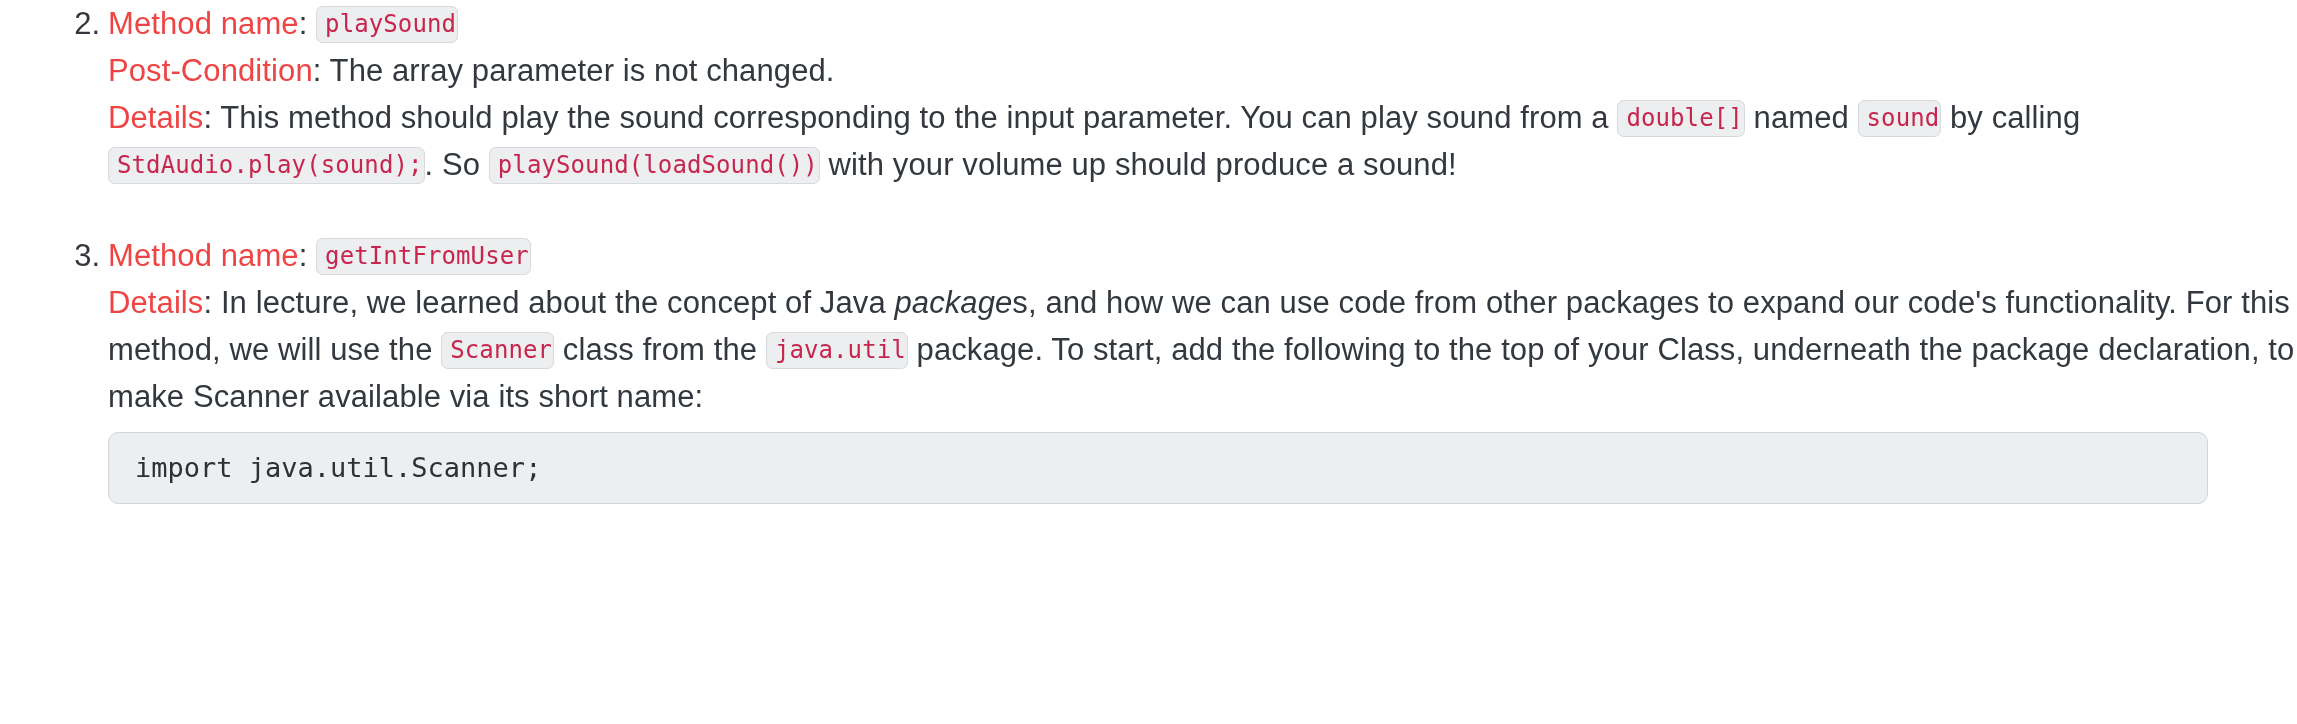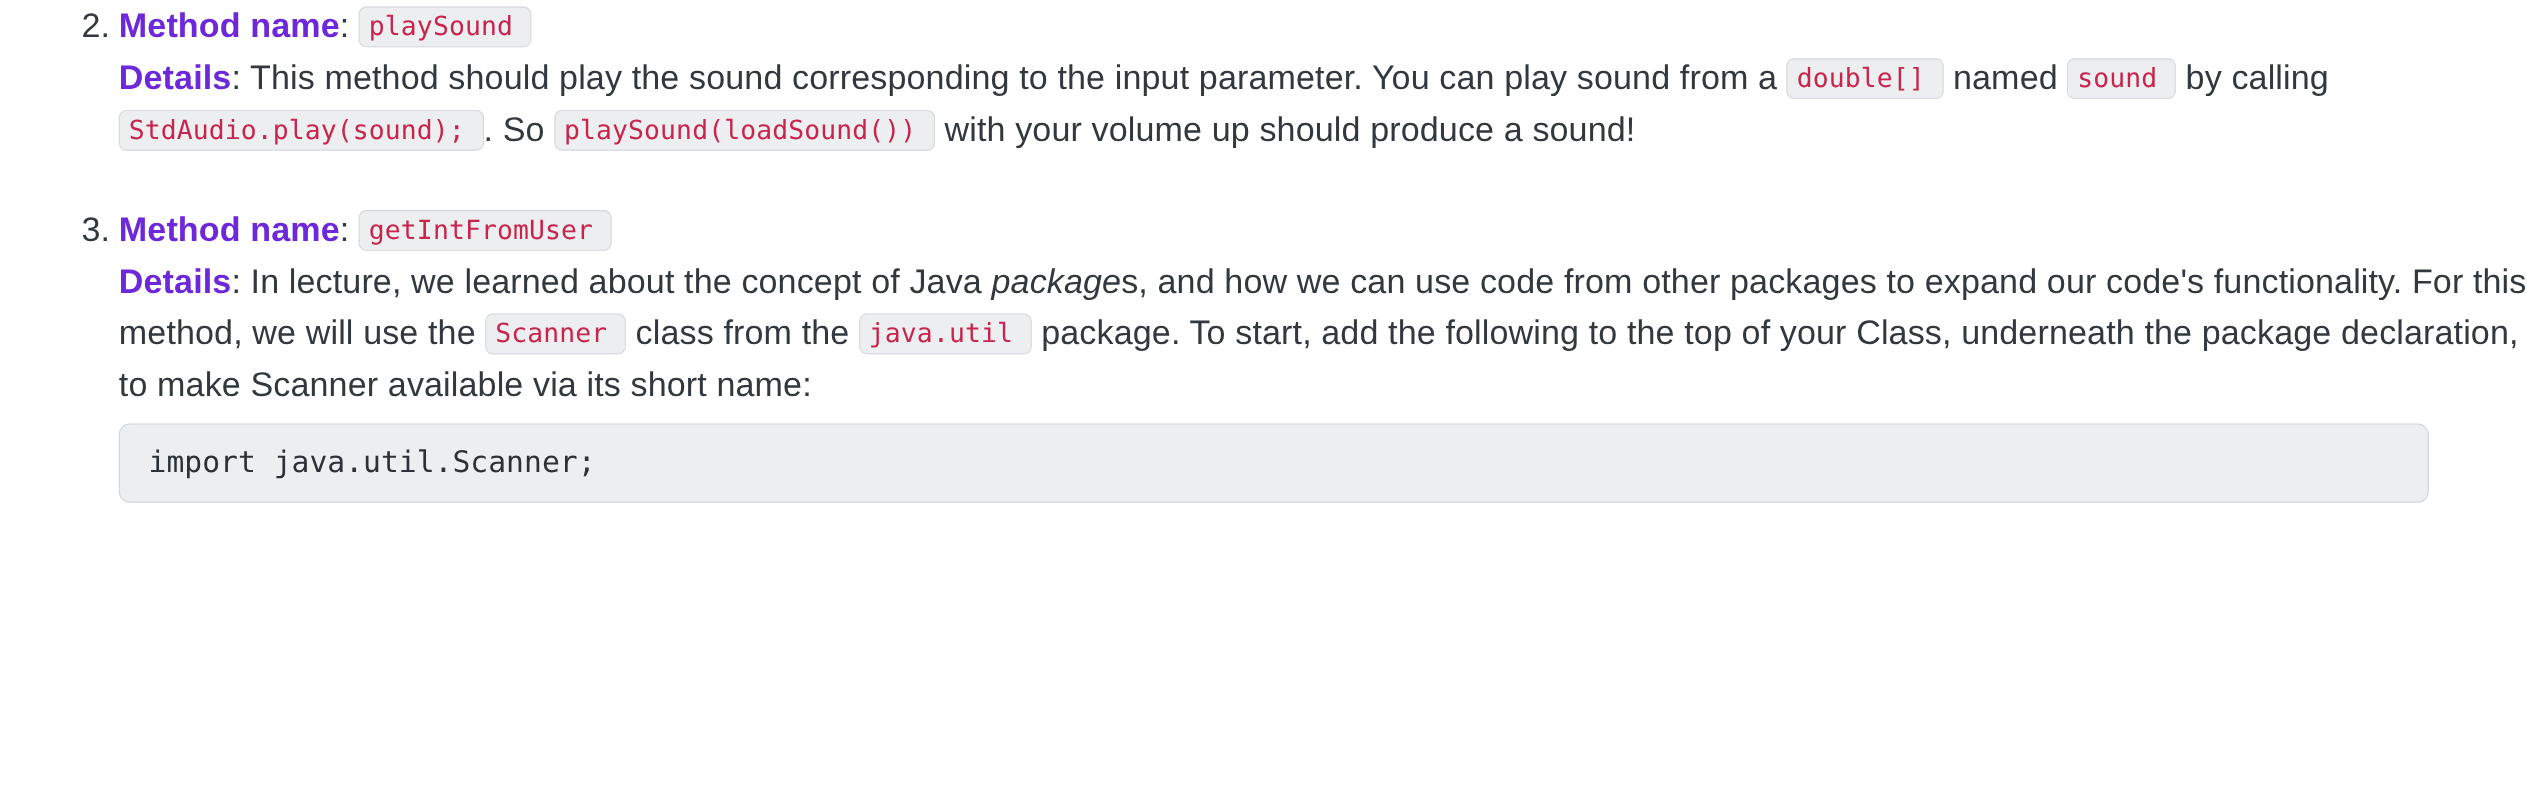--- a/index.html
+++ b/index.html
@@ -45,34 +45,34 @@
     color: #32383e;
   }
   .line {
     font-size: 31px;
     line-height: 47px;
     white-space: normal;
     color: #32383e;
     letter-spacing: 0.1px;
   }
   .lbl {
-    font-weight: bold;
-    color: #6d28d9;
+    font-weight: normal;
+    color: #ef4444;
   }
   em.ital {
     margin-top: 36px;
   }
   code.inline-code {
     font-family: "DejaVu Sans Mono", "Liberation Mono", monospace;
     font-size: 24px;
     color: #c7254e;
     background: #eceeef;
     border: 1px solid #d6dade;
     border-radius: 7px;
-    padding: 3px 16px 4px 8px;
+    padding: 3px 1px 4px 8px;
     white-space: pre;
     vertical-align: 2px;
     line-height: 1;
   }
   pre.code-block {
     margin: 12px 0 0 0;
     background: #eceeef;
     border: 1px solid #cfd5da;
     border-radius: 10px;
     padding: 18px 24px 18px 26px;
@@ -100,20 +100,23 @@
     <li class="spec-item">
       <span class="item-marker">2.</span>
 
       <div class="line">
         <span class="lbl">Method name</span><span>:</span>
         <code class="inline-code">playSound</code>
       </div>
 
 
 
+      <div class="line">
+        <span class="lbl">Post-Condition</span><span>: The array parameter is not changed.</span>
+      </div>
 
       <div class="line">
         <span class="lbl">Details</span><span>: This method should play the sound corresponding to the input parameter. You can play sound from a </span><code class="inline-code">double[]</code><span> named </span><code class="inline-code">sound</code><span> by calling </span><code class="inline-code">StdAudio.play(sound);</code><span>. So </span><code class="inline-code">playSound(loadSound())</code><span> with your volume up should produce a sound!</span>
       </div>
     </li>
 
     <li class="spec-item">
       <span class="item-marker">3.</span>
 
       <div class="line">

